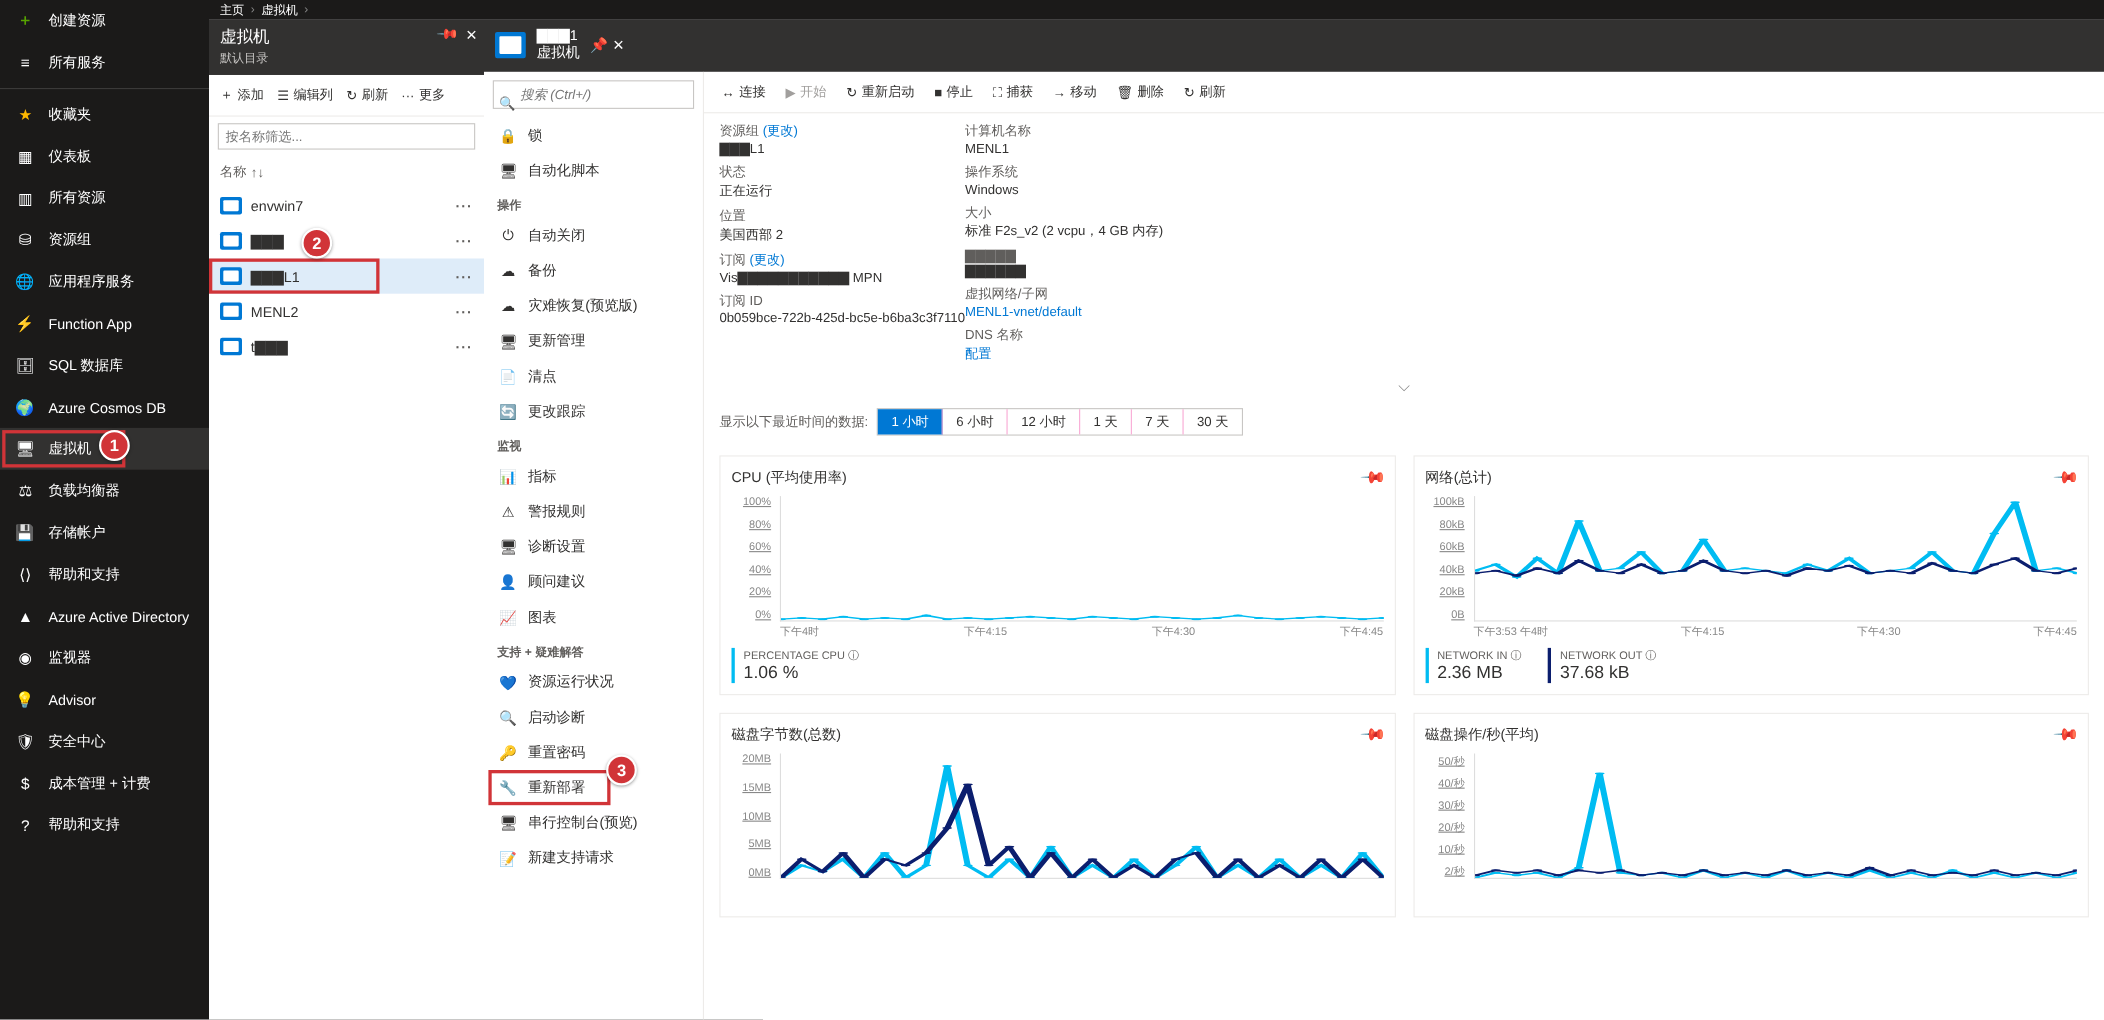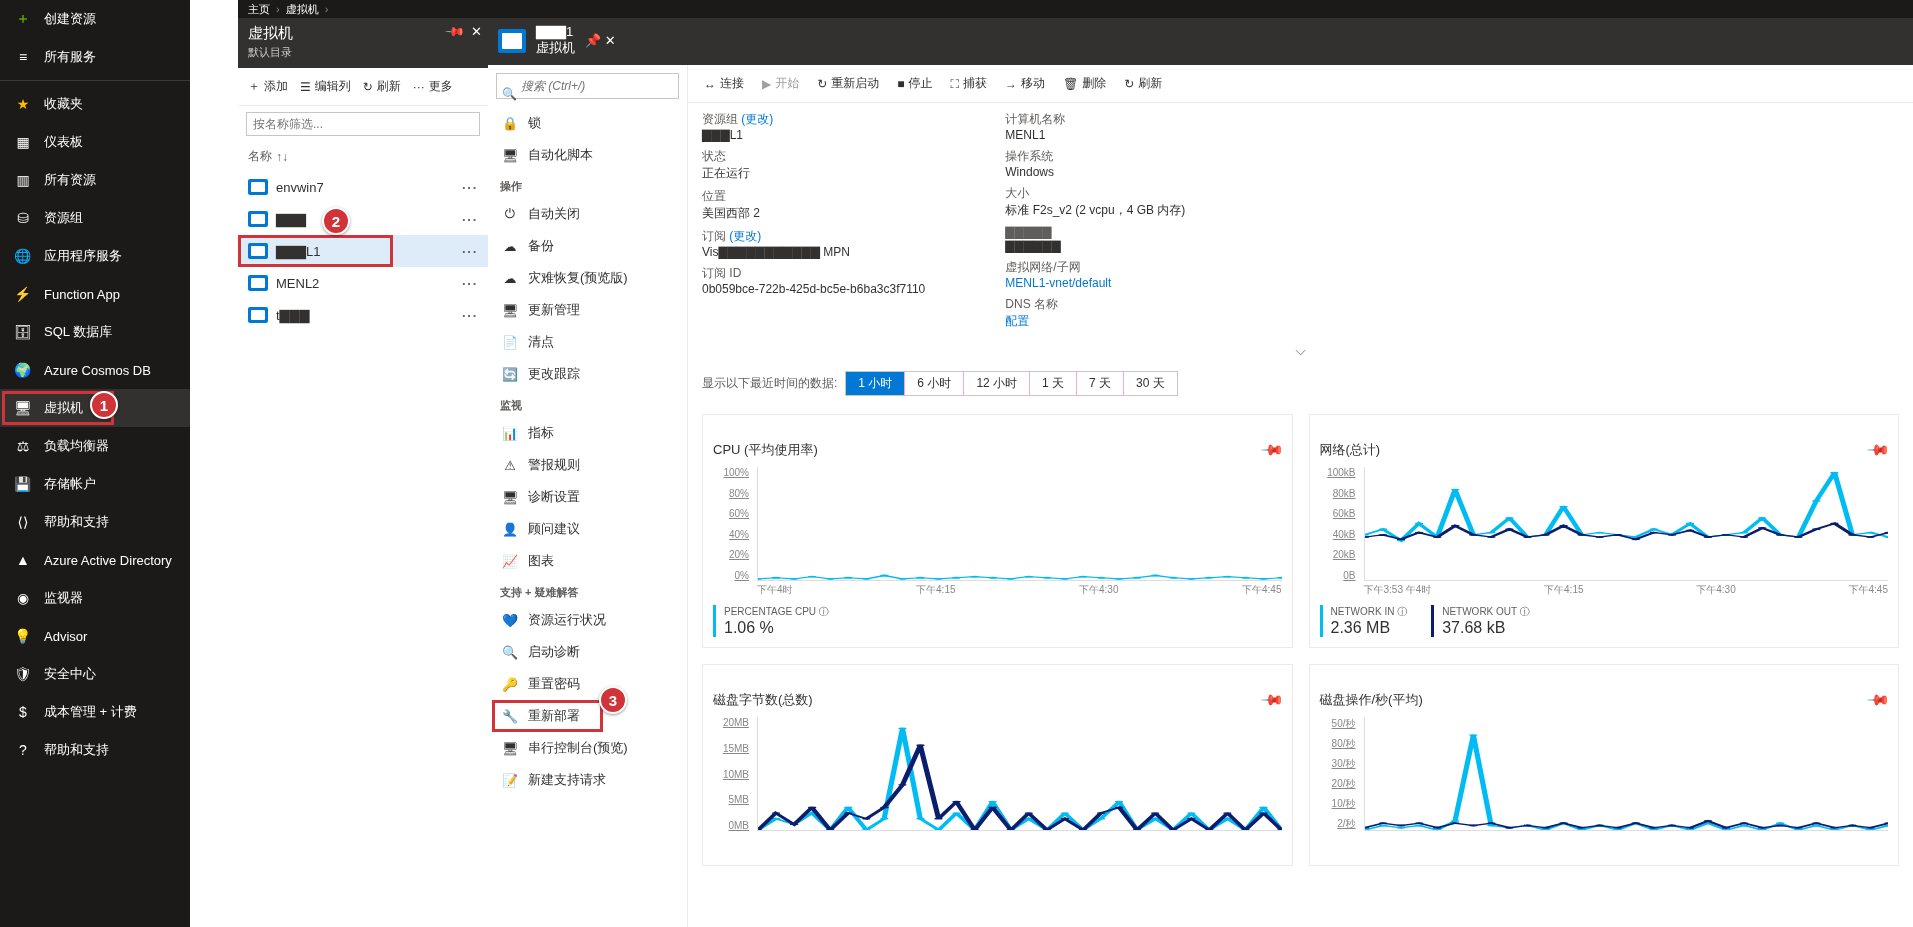--- a/index.html
+++ b/index.html
@@ -57,36 +57,36 @@
 .search2wrap .sico { position: absolute; left: 14px; top: 14px; font-size: 12px; color: #888; }
 .mgrp { padding: 8px 12px 4px 12px; font-size: 11px; color: #605e5c; font-weight: 600; }
 .mitem { display: flex; align-items: center; gap: 10px; padding: 7px 14px; cursor: pointer; font-size: 13px; }
 .mitem .mi { width: 16px; text-align: center; font-size: 13px; }
 
 
 .overview { flex: 1; overflow-y: auto; padding: 0; }
 .cmdbar { display: flex; align-items: center; gap: 6px; padding: 8px 10px; border-bottom: 1px solid #edebe9; font-size: 12px; }
 .cmd { display: flex; align-items: center; gap: 4px; padding: 2px 6px; cursor: pointer; }
 .cmd.dis { color: #a19f9d; }
-.props { display: flex; gap: 80px; padding: 8px 14px 12px 14px; font-size: 12px; }
+.props { display: flex; padding: 8px 14px 12px 14px; font-size: 12px; }
 .pcol { display: flex; flex-direction: column; gap: 6px; }
 .plabel { color: #605e5c; }
 .pval { color: #323130; }
 .plink { color: #0078d4; cursor: pointer; }
 .expand { text-align: center; color: #888; font-size: 14px; margin-bottom: 6px; }
 .timebar { display: flex; align-items: center; gap: 8px; padding: 6px 14px; font-size: 12px; }
 .timebtns { display: inline-flex; border: 1px solid #c8c6c4; }
 .timebtn { padding: 3px 12px; cursor: pointer; border-right: 1px solid #f9a8d4; }
 .timebtn:last-child { border-right: none; }
 .timebtn.on { background: #0078d4; color: #fff; }
 
 
 .tilegrid { display: grid; grid-template-columns: 1fr 1fr; gap: 16px; padding: 12px 14px; }
 .tile { border: 1px solid #edebe9; padding: 10px; }
-.tilehead { display: flex; justify-content: space-between; align-items: flex-end; margin-bottom: 8px; margin-top: 16px; }
+.tilehead { display: flex; justify-content: space-between; align-items: flex-end; margin-bottom: 8px; }
 .tiletitle { font-size: 13px; }
 .pin { font-size: 15px; transform: rotate(45deg); cursor: pointer; }
 .chart { position: relative; height: 130px; }
 .yaxis { position: absolute; left: 0; top: 0; bottom: 16px; width: 40px; display: flex; flex-direction: column; justify-content: space-between; text-align: right; font-size: 10px; color: #888; padding-right: 4px; text-decoration: underline; }
 .plot { position: absolute; left: 44px; right: 0; top: 0; bottom: 16px; border-left: 1px solid #ddd; border-bottom: 1px solid #ddd; }
 .xaxis { position: absolute; left: 44px; right: 0; bottom: 0; display: flex; justify-content: space-between; font-size: 10px; color: #888; }
 .legend { display: flex; gap: 24px; margin-top: 8px; }
 .legenditem { border-left: 3px solid; padding-left: 8px; }
 .leglabel { font-size: 10px; color: #605e5c; }
 .legval { font-size: 16px; }
@@ -182,21 +182,21 @@
           <span class="ico">$</span>
           <span>成本管理 + 计费</span>
         </div>
         <div class="lnrow" style="position: relative;">
           <span class="ico">?</span>
           <span>帮助和支持</span>
         </div>
       </div>
   </div>
 
-  <div style="flex:1; display:flex; flex-direction:column;padding-left:48px;">
+  <div style="flex:1; display:flex; flex-direction:column;">
 
     <div class="crumbar">
       <a>主页</a>
       <span class="crumb-sep">›</span>
       <a>虚拟机</a>
       <span class="crumb-sep">›</span>
     </div>
 
     <div style="flex:1; display:flex; overflow:hidden;">
 
@@ -694,21 +694,21 @@
     <div class="legend"></div>
                 </div>
                 <div class="tile">
     <div class="tilehead">
                     <span class="tiletitle">磁盘操作/秒(平均)</span>
                     <span class="pin">📌</span>
                   </div>
     <div class="chart">
       <div class="yaxis">
                       <span>50/秒</span>
-                      <span>80/秒</span>
+                      <span>40/秒</span>
                       <span>30/秒</span>
                       <span>20/秒</span>
                       <span>10/秒</span>
                       <span>2/秒</span>
                     </div>
       <div class="plot"><svg class="plotsvg" viewBox="0 0 100 100" preserveAspectRatio="none">
                         <polyline points="0.0,100.0 3.4,96.0 6.9,98.0 10.3,96.0 13.8,100.0 17.2,92.0 20.7,16.0 24.1,96.0 27.6,98.0 31.0,96.0 34.5,100.0 37.9,94.0 41.4,100.0 44.8,96.0 48.3,100.0 51.7,94.0 55.2,100.0 58.6,96.0 62.1,100.0 65.5,94.0 69.0,100.0 72.4,96.0 75.9,100.0 79.3,94.0 82.8,100.0 86.2,96.0 89.7,100.0 93.1,96.0 96.6,100.0 100.0,96.0" style="stroke:#00bcf2;stroke-width:1;fill:none"></polyline>
                         <circle cx="0" cy="100" r="0.8" fill="#00bcf2"></circle>
                         <circle cx="3.4482758620689653" cy="96" r="0.8" fill="#00bcf2"></circle>
                         <circle cx="6.896551724137931" cy="98" r="0.8" fill="#00bcf2"></circle>

